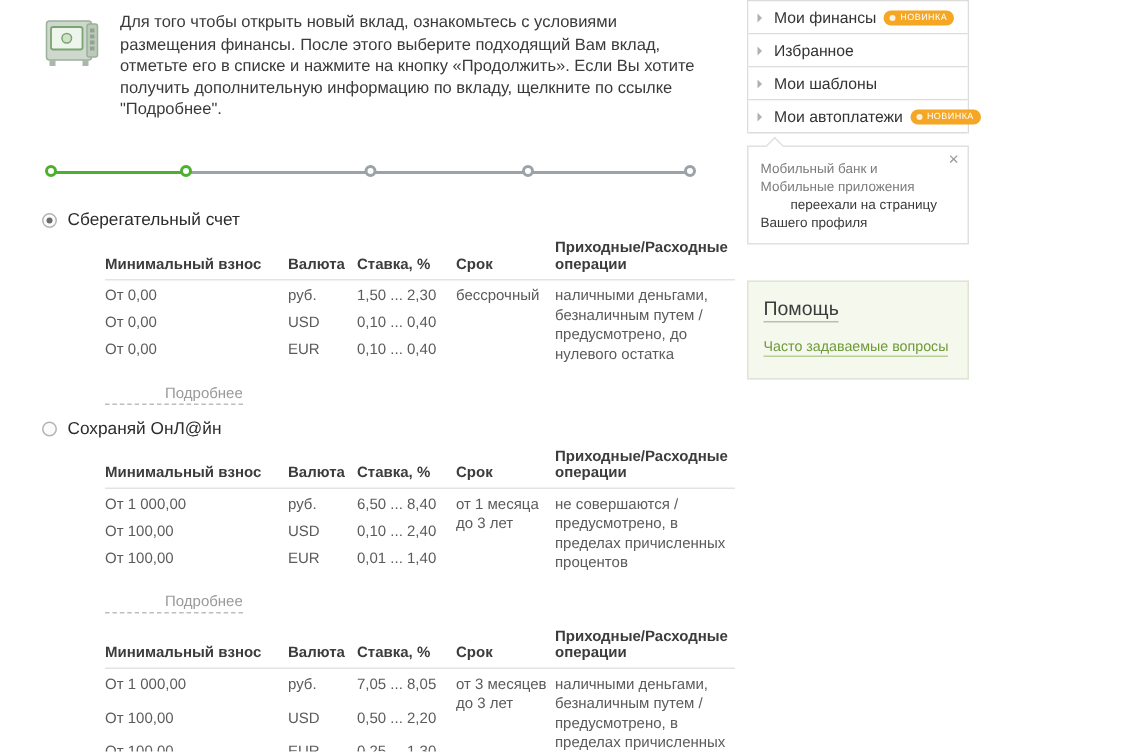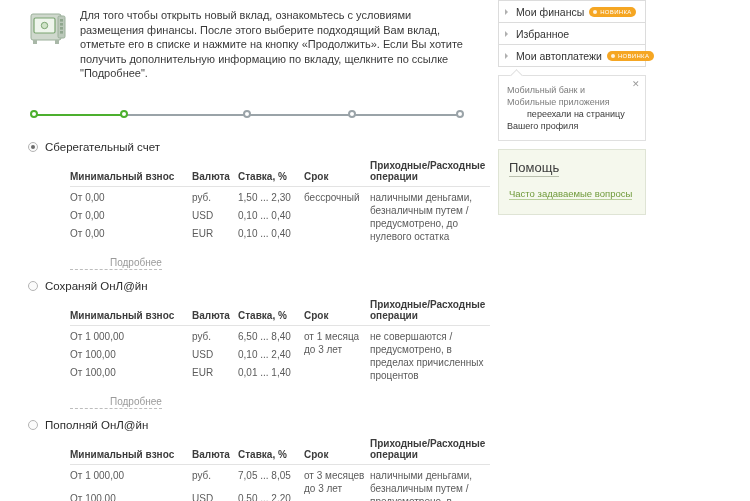--- a/index.html
+++ b/index.html
@@ -111,21 +111,21 @@
     position:absolute;right:5px;top:4px;width:8px;height:8px;cursor:pointer;
     color:#9a9a9a;font-size:9px;line-height:8px;
   }
   .notice:before{
     content:"";position:absolute;top:-5px;left:13px;width:8px;height:8px;
     background:#fff;border-left:1px solid #e0e0e0;border-top:1px solid #e0e0e0;
     transform:rotate(45deg);
   }
 
   .help-box{
-    margin-top:8px;border:1px solid #dfe4d5;background:#f5f8ed;
+    margin-top:24px;border:1px solid #dfe4d5;background:#f5f8ed;
     padding:10px 10px 14px 10px;
   }
   .help-title{
     font-size:13px;color:#3c3c3c;border-bottom:1px solid #b9bfae;
     display:inline-block;padding-bottom:1px;margin-bottom:10px;
   }
   .help-link{
     font-size:9.5px;color:#6f9a3a;line-height:12px;cursor:pointer;
     border-bottom:1px solid #b9cf9a;display:inline;
   }
@@ -233,24 +233,20 @@
             <td>От 100,00</td>
             <td>EUR</td>
             <td>0,01 ... 1,40</td>
           </tr>
         </tbody>
           </table>
         <a class="more-link">Подробнее</a>
       </div>
 
       <div class="deposit">
-        <div class="dep-head">
-          <span class="radio"></span>
-          <span class="dep-name">Пополняй ОнЛ@йн</span>
-        </div>
         <table class="dep-table">
           <tbody>
               <tr>
             <th class="c-min">Минимальный взнос</th>
             <th class="c-cur">Валюта</th>
             <th class="c-rate">Ставка, %</th>
             <th class="c-term">Срок</th>
             <th class="c-ops">Приходные/Расходные операции</th>
           </tr>
           <tr class="first-row">
@@ -289,20 +285,24 @@
           <i class="badge-dot"></i>
             <span>НОВИНКА</span>
         </span>
       </div>
       <div class="menu-item">
         <span class="chev"></span>
         <span class="menu-label">Избранное</span>
       </div>
       <div class="menu-item">
         <span class="chev"></span>
+        <span class="menu-label">Мои шаблоны</span>
+      </div>
+      <div class="menu-item">
+        <span class="chev"></span>
         <span class="menu-label">Мои автоплатежи</span>
         <span class="badge-new">
           <i class="badge-dot"></i>
             <span>НОВИНКА</span>
         </span>
       </div>
     </div>
 
     <div class="notice">
       <span class="notice-close">✕</span>

